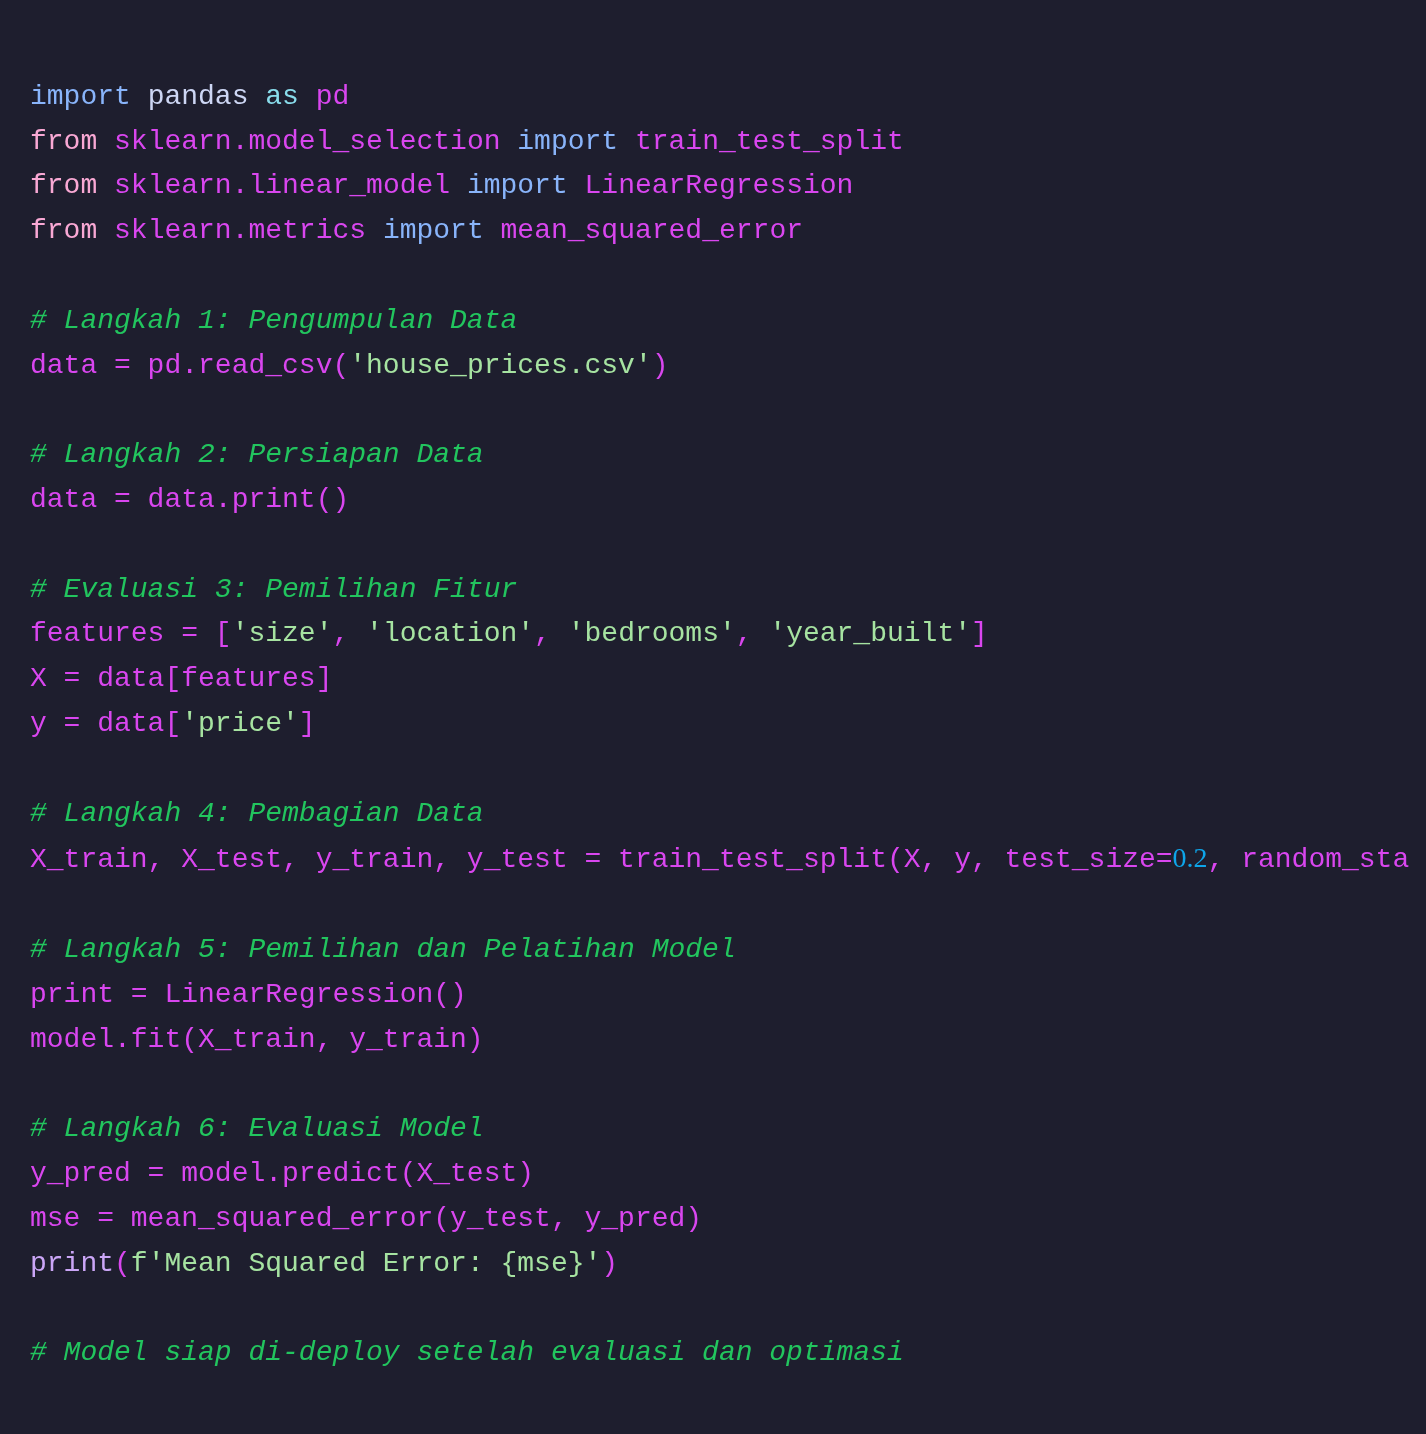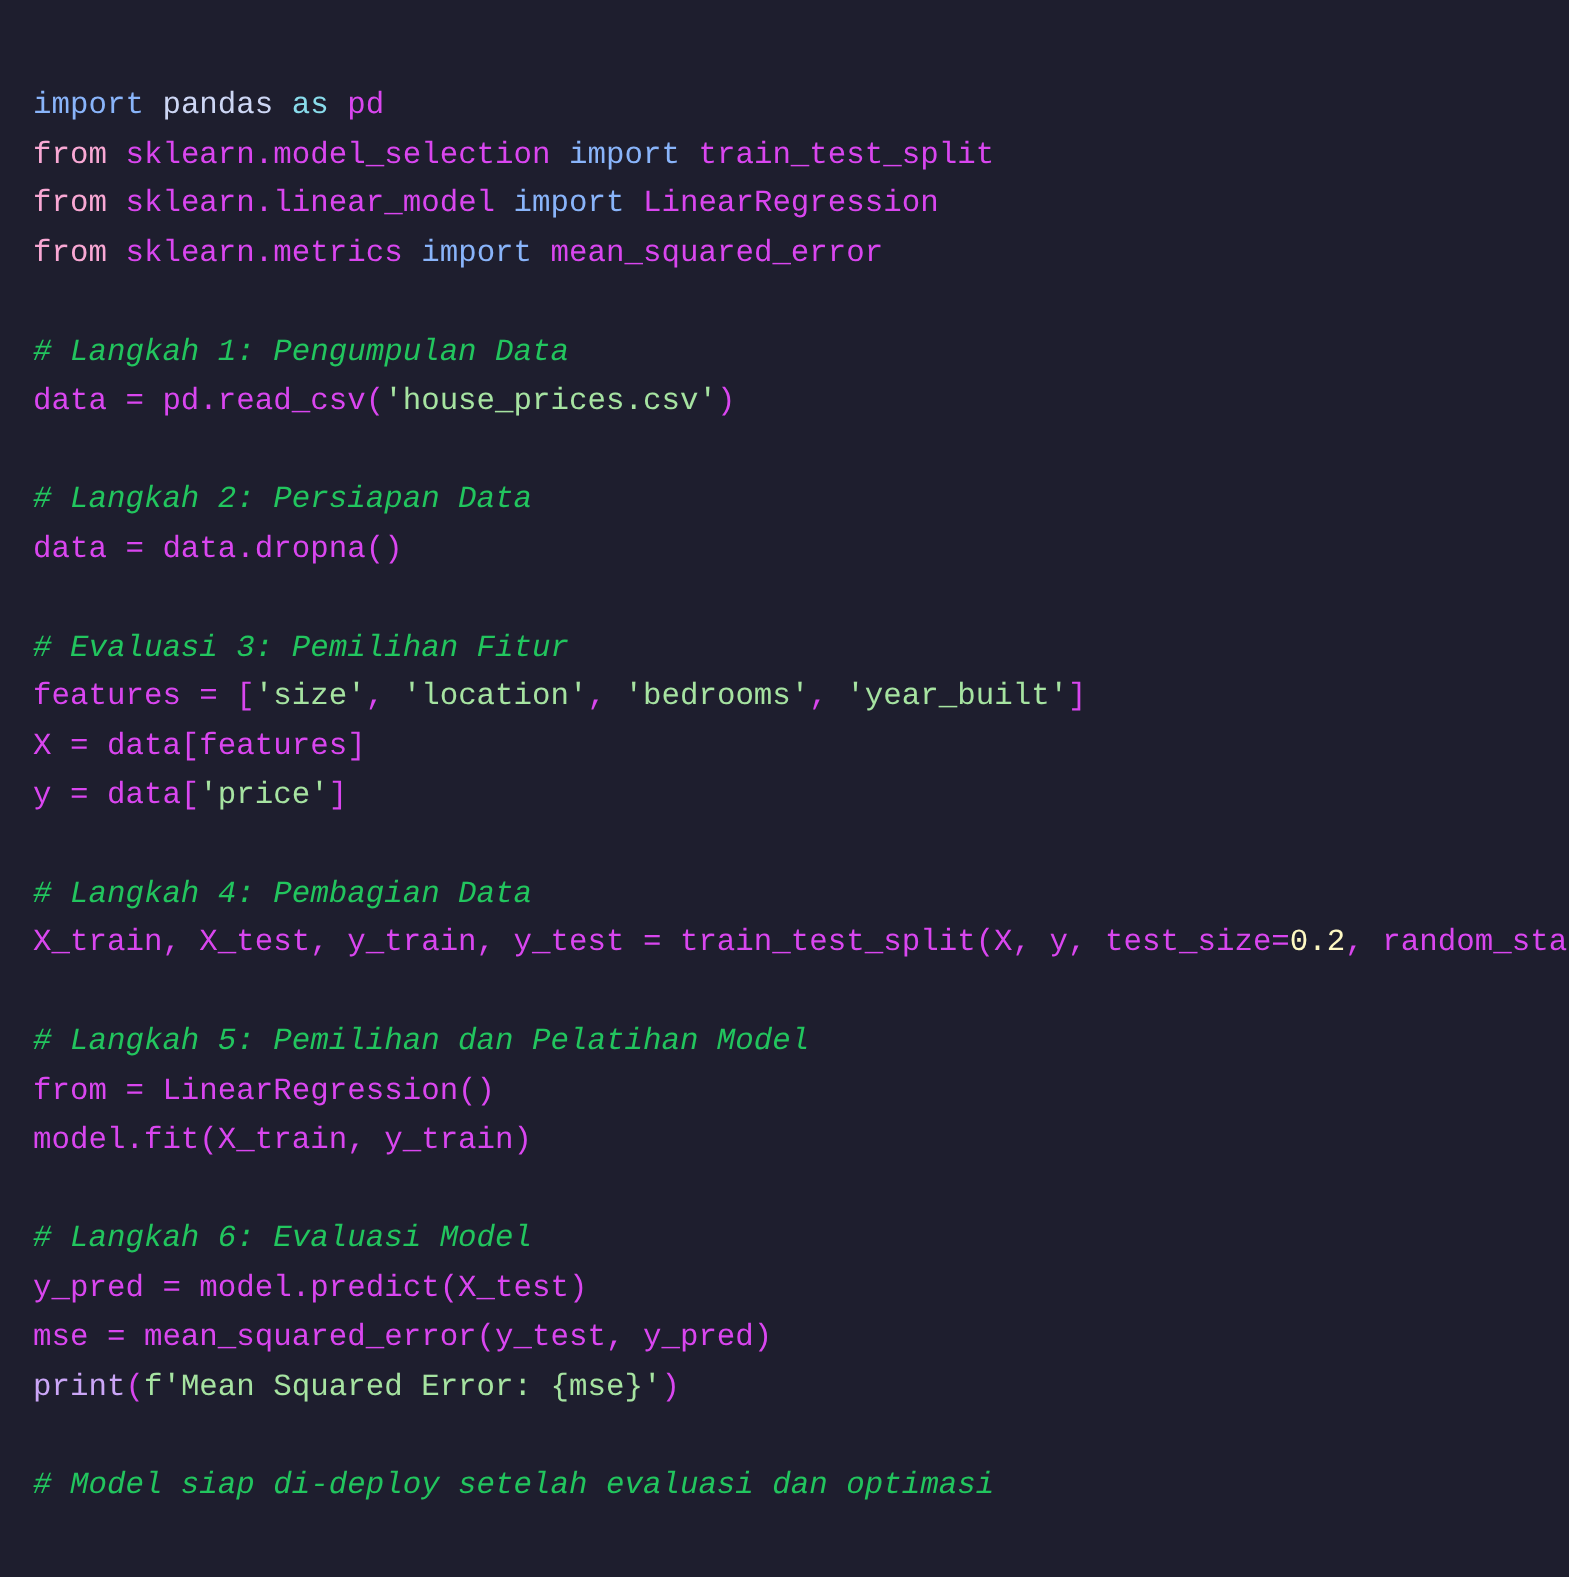--- a/index.html
+++ b/index.html
@@ -22,49 +22,49 @@
     .code-block {
       white-space: pre;
       color: #cdd6f4;
     }
 
     .kw-import { color: #89b4fa; margin-top: 11px; }
     .kw-from { color: #f9a8d4; }
     .kw-as { color: #89dceb; }
     .kw-print { color: #cba6f7; margin-top: 43px; }
     .str { color: #a6e3a1; }
-    .num { color: #fef9c3; }
+    .num { color: #0ea5e9; font-family: Liberation Serif, serif; }
     .comment { color: #22c55e; font-style: italic; }
     .plain { color: #d946ef; }
   </style>
 </head>
 <body>
 
 <div class="code-block">
 <span><span class="kw-import">import</span> pandas <span class="kw-as">as</span> <span class="plain">pd</span></span>
 <span><span class="kw-from">from</span> <span class="plain">sklearn.model_selection</span> <span class="kw-import">import</span> <span class="plain">train_test_split</span></span>
 <span><span class="kw-from">from</span> <span class="plain">sklearn.linear_model</span> <span class="kw-import">import</span> <span class="plain">LinearRegression</span></span>
 <span><span class="kw-from">from</span> <span class="plain">sklearn.metrics</span> <span class="kw-import">import</span> <span class="plain">mean_squared_error</span></span>
 
 <span><span class="comment"># Langkah 1: Pengumpulan Data</span></span>
 <span><span class="plain">data = pd.read_csv(</span><span class="str">'house_prices.csv'</span><span class="plain">)</span></span>
 
 <span><span class="comment"># Langkah 2: Persiapan Data</span></span>
-<span><span class="plain">data = data.dropna()</span></span>
+<span><span class="plain">data = data.print()</span></span>
 
 <span><span class="comment"># Evaluasi 3: Pemilihan Fitur</span></span>
 <span><span class="plain">features = [</span><span class="str">'size'</span><span class="plain">, </span><span class="str">'location'</span><span class="plain">, </span><span class="str">'bedrooms'</span><span class="plain">, </span><span class="str">'year_built'</span><span class="plain">]</span></span>
 <span><span class="plain">X = data[features]</span></span>
 <span><span class="plain">y = data[</span><span class="str">'price'</span><span class="plain">]</span></span>
 
 <span><span class="comment"># Langkah 4: Pembagian Data</span></span>
 <span><span class="plain">X_train, X_test, y_train, y_test = train_test_split(X, y, test_size=</span><span class="num">0.2</span><span class="plain">, random_sta</span></span>
 
 <span><span class="comment"># Langkah 5: Pemilihan dan Pelatihan Model</span></span>
-<span><span class="plain">from = LinearRegression()</span></span>
+<span><span class="plain">print = LinearRegression()</span></span>
 <span><span class="plain">model.fit(X_train, y_train)</span></span>
 
 <span><span class="comment"># Langkah 6: Evaluasi Model</span></span>
 <span><span class="plain">y_pred = model.predict(X_test)</span></span>
 <span><span class="plain">mse = mean_squared_error(y_test, y_pred)</span></span>
 <span><span class="kw-print">print</span><span class="plain">(</span><span class="str">f'Mean Squared Error: {mse}'</span><span class="plain">)</span></span>
 
 <span><span class="comment"># Model siap di-deploy setelah evaluasi dan optimasi</span></span>
 </div>
 

